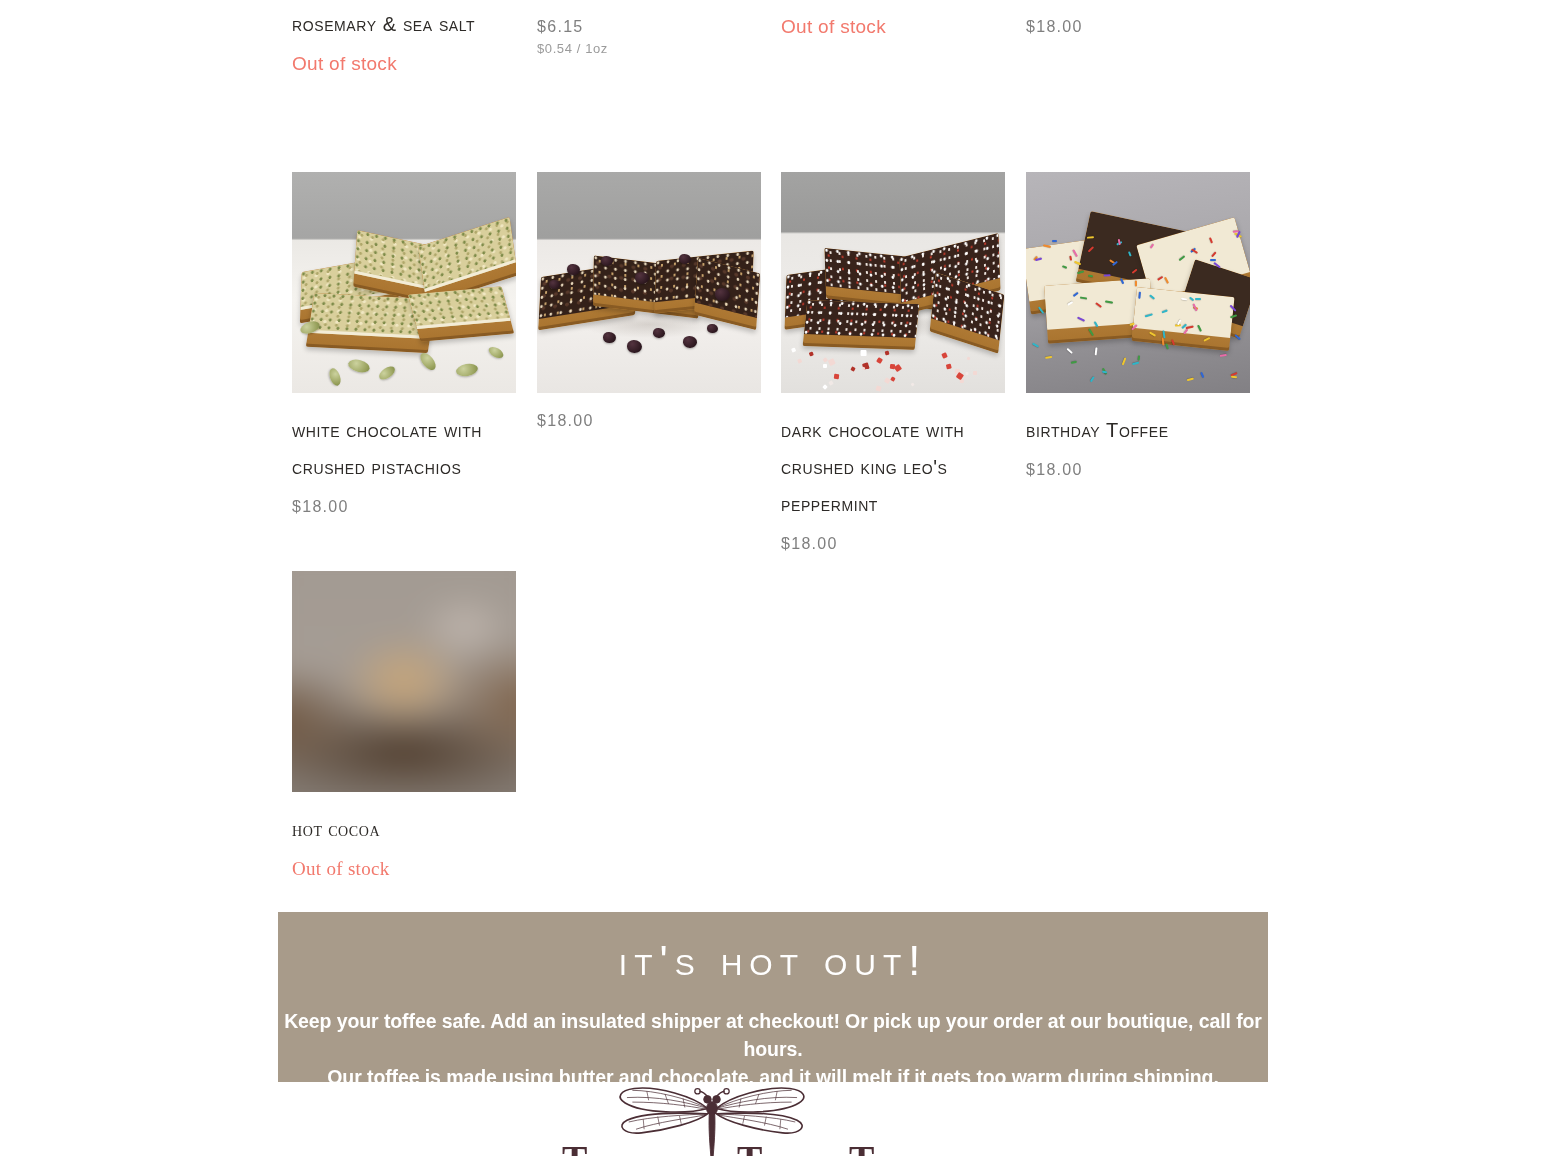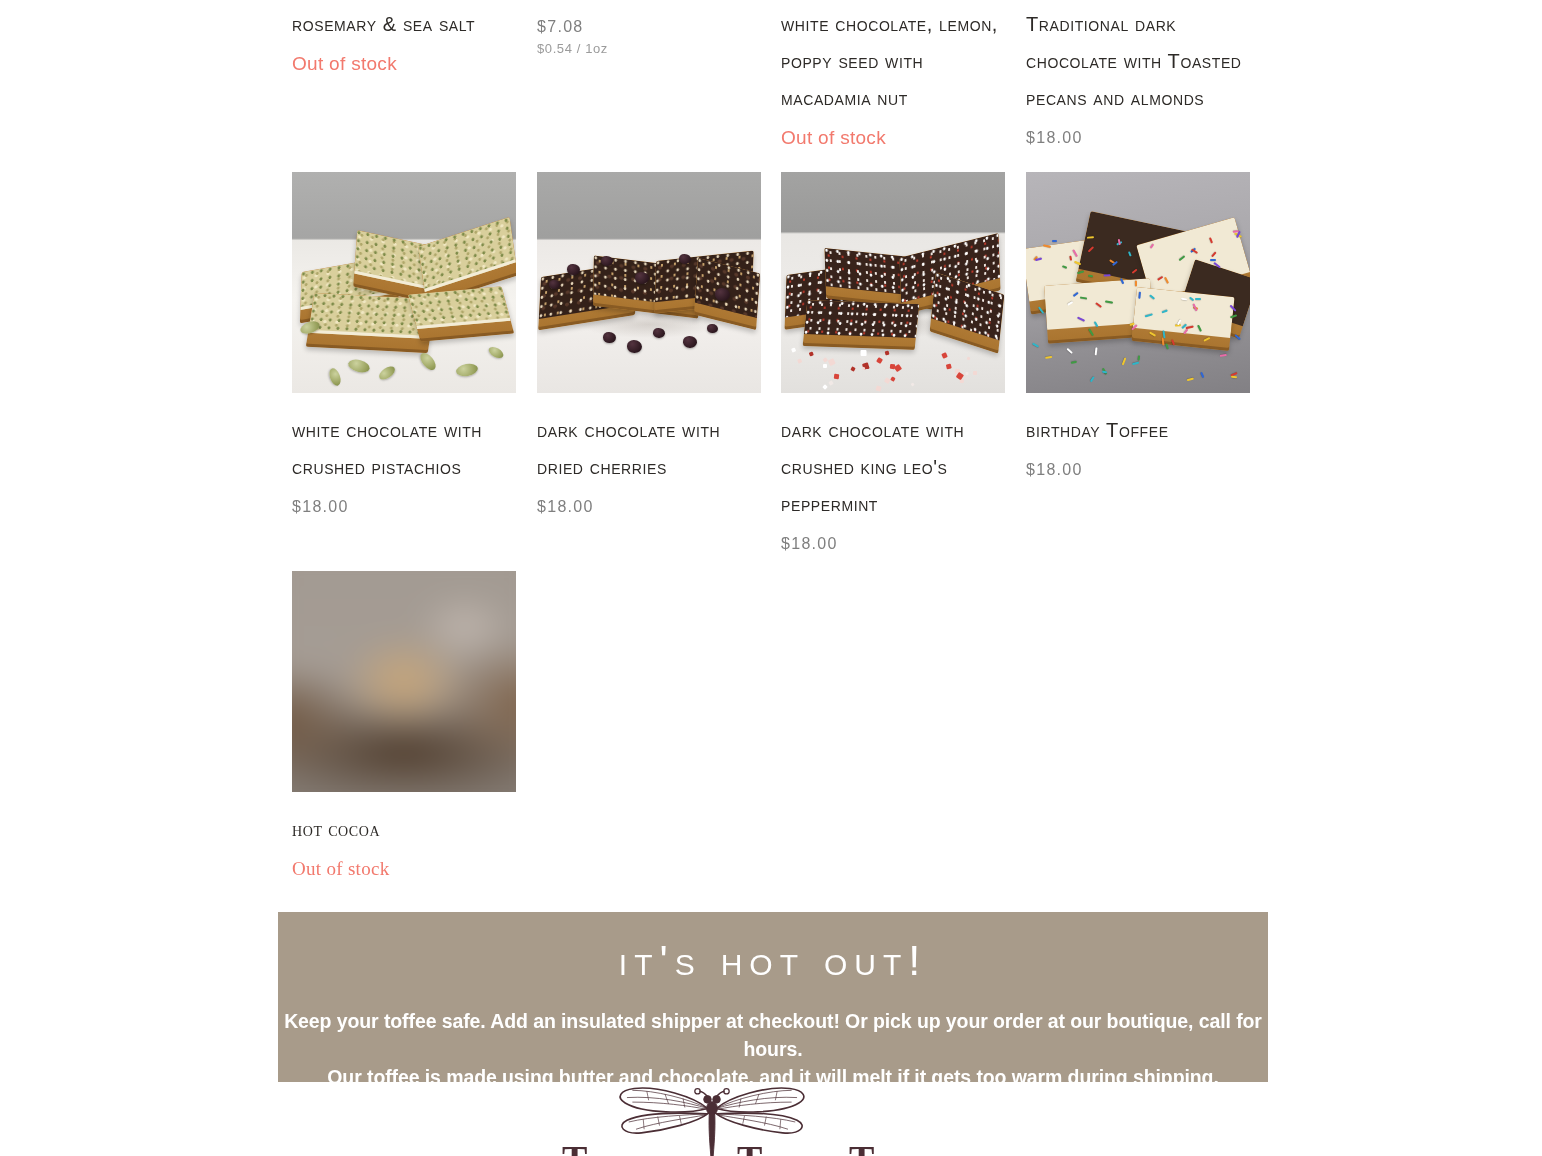--- a/index.html
+++ b/index.html
@@ -117,33 +117,31 @@
 
   <div id="cards">
       <div class="card" style="left: 292px; top: 6px;">
 
       <div class="title">rosemary &amp; sea salt</div>
 
       <div class="stock">Out of stock</div>
     </div>
       <div class="card" style="left: 537px; top: 6px;">
 
-      <div class="price">$7.08</div>
+      <div class="price">$6.15</div>
       <div class="unit">$0.54 / 1oz</div>
 
     </div>
       <div class="card" style="left: 781px; top: 6px;">
 
-      <div class="title">white chocolate, lemon, poppy seed with macadamia nut</div>
 
       <div class="stock">Out of stock</div>
     </div>
       <div class="card" style="left: 1026px; top: 6px;">
 
-      <div class="title">Traditional dark chocolate with Toasted pecans and almonds</div>
       <div class="price">$18.00</div>
 
     </div>
       <div class="card" style="left: 292px; top: 172px;">
       <div class="photo photo-pistachio">
           <div class="shard" style="left: 8px; top: 92px; width: 100px; height: 50px; transform: rotate(-10deg) skewX(-12deg);">
             <div class="shard-top top-pistachio" style="height: calc(100% - 13px);"></div>
           </div>
           <div class="shard" style="left: 62px; top: 70px; width: 112px; height: 56px; transform: rotate(12deg) skewX(8deg);">
             <div class="shard-top top-pistachio" style="height: calc(100% - 13px);"></div>
@@ -188,21 +186,20 @@
           <div class="cherry-blob" style="left: 98px; top: 100px; width: 14px; height: 11.9px;"></div>
           <div class="cherry-blob" style="left: 142px; top: 82px; width: 12px; height: 10.2px;"></div>
           <div class="cherry-blob" style="left: 178px; top: 116px; width: 15px; height: 12.75px;"></div>
           <div class="cherry-blob" style="left: 12px; top: 108px; width: 11px; height: 9.35px;"></div>
           <div class="cherry-blob" style="left: 66px; top: 160px; width: 13px; height: 11.05px;"></div>
           <div class="cherry-blob" style="left: 90px; top: 168px; width: 15px; height: 12.75px;"></div>
           <div class="cherry-blob" style="left: 116px; top: 156px; width: 12px; height: 10.2px;"></div>
           <div class="cherry-blob" style="left: 146px; top: 164px; width: 14px; height: 11.9px;"></div>
           <div class="cherry-blob" style="left: 170px; top: 152px; width: 11px; height: 9.35px;"></div>
         </div>
-      <div class="title">dark chocolate with dried cherries</div>
       <div class="price">$18.00</div>
 
     </div>
       <div class="card" style="left: 781px; top: 172px;">
       <div class="photo photo-peppermint">
           <div class="shard" style="left: 4px; top: 96px; width: 106px; height: 54px; transform: rotate(-8deg) skewX(-10deg);">
             <div class="shard-top top-peppermint" style="height: calc(100% - 12px);"></div>
           </div>
           <div class="shard" style="left: 44px; top: 82px; width: 112px; height: 50px; transform: rotate(6deg) skewX(8deg);">
             <div class="shard-top top-peppermint" style="height: calc(100% - 12px);"></div>

